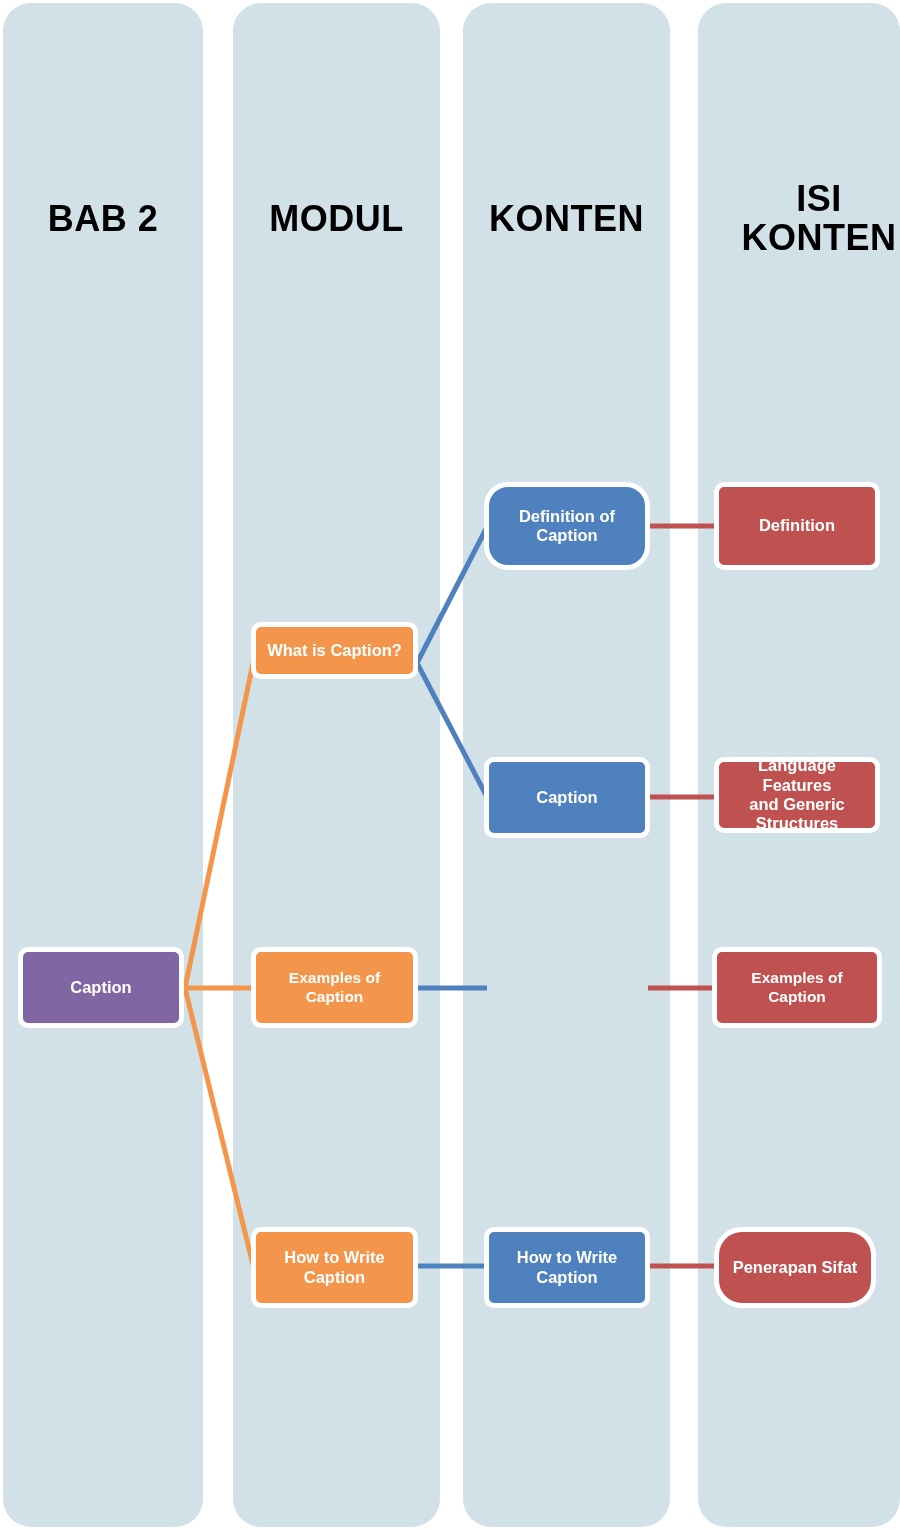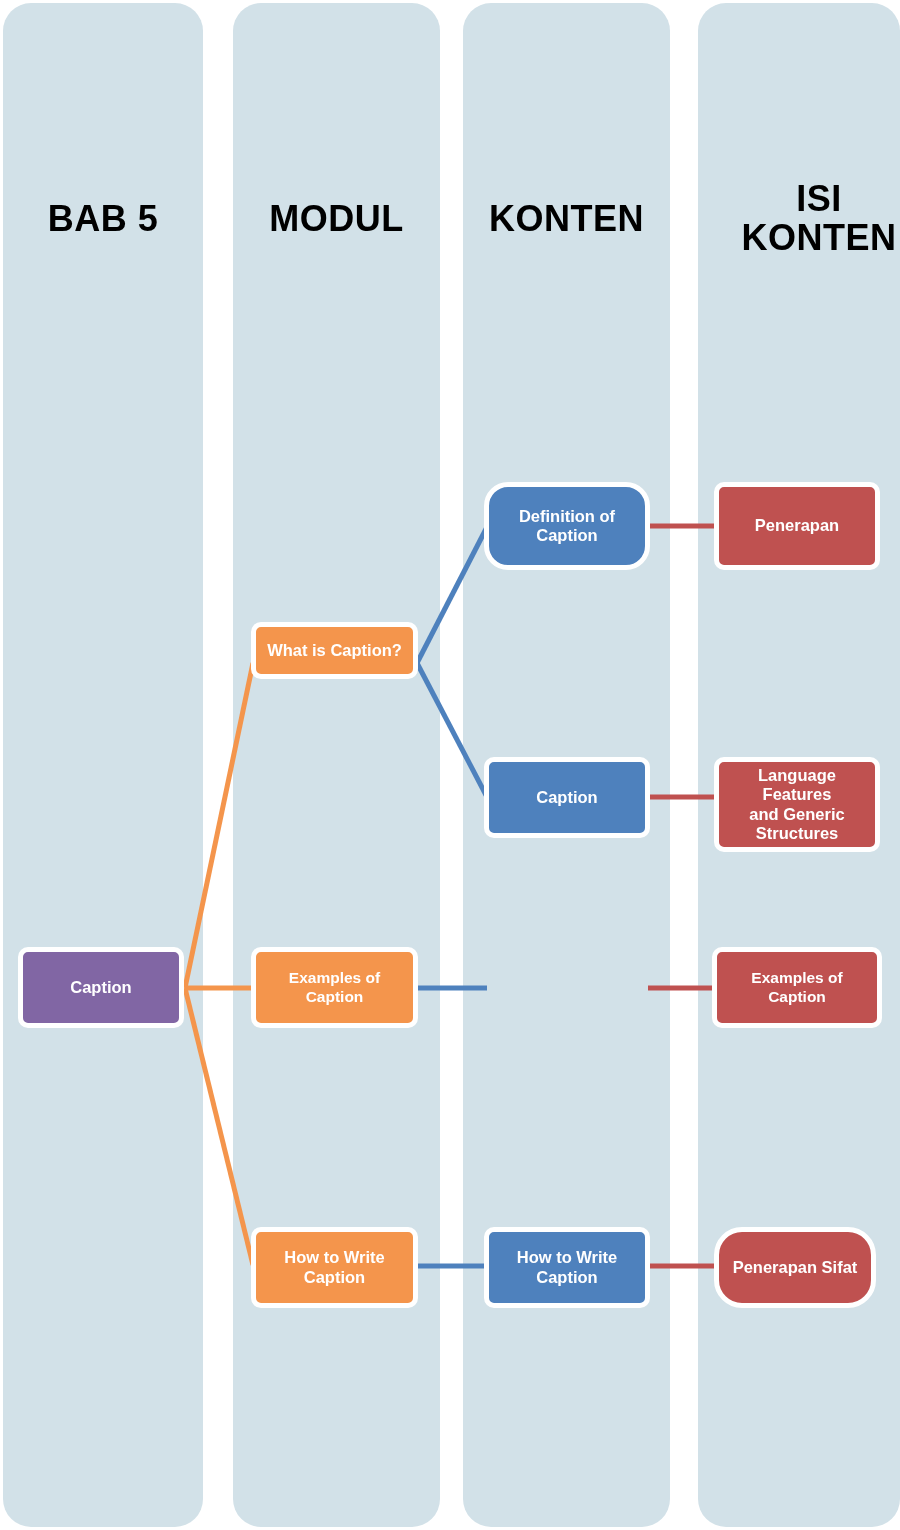--- a/index.html
+++ b/index.html
@@ -64,21 +64,21 @@
 </head>
 <body>
 
 <div id="canvas">
 
   <div class="column-band" style="left:3px;  top:3px; width:200px; height:1524px;"></div>
   <div class="column-band" style="left:233px;top:3px; width:207px; height:1524px;"></div>
   <div class="column-band" style="left:463px;top:3px; width:207px; height:1524px;"></div>
   <div class="column-band" style="left:698px;top:3px; width:202px; height:1524px;"></div>
 
-  <div class="column-title" style="left:3px;  top:200px; width:200px;">BAB 5</div>
+  <div class="column-title" style="left:3px;  top:200px; width:200px;">BAB 2</div>
   <div class="column-title" style="left:233px;top:200px; width:207px;">MODUL</div>
   <div class="column-title" style="left:463px;top:200px; width:207px;">KONTEN</div>
   <div class="column-title" style="left:698px;top:180px; width:242px;">ISI
 KONTEN</div>
 
   <svg id="edges" viewBox="0 0 900 1530" xmlns="http://www.w3.org/2000/svg">
     <line x1="185" y1="988" x2="253" y2="663" stroke="#f4954c" stroke-width="5"></line>
     <line x1="185" y1="988" x2="253" y2="988" stroke="#f4954c" stroke-width="5"></line>
     <line x1="185" y1="988" x2="253" y2="1265" stroke="#f4954c" stroke-width="5"></line>
 
@@ -99,20 +99,20 @@
   <div class="node orange" style="left:251px; top:947px;  width:167px; height:81px; font-size:15.5px;">Examples of Caption</div>
   <div class="node orange" style="left:251px; top:1227px; width:167px; height:81px;">How to Write
 Caption</div>
 
   <div class="node blue" style="left:484px; top:482px;  width:166px; height:88px;border-radius:24px;">Definition of
 Caption</div>
   <div class="node blue" style="left:484px; top:757px;  width:166px; height:81px;">Caption</div>
   <div class="node blue" style="left:484px; top:1227px; width:166px; height:81px;">How to Write
 Caption</div>
 
-  <div class="node red" style="left:714px; top:482px;  width:166px; height:88px;">Penerapan</div>
-  <div class="node red" style="left:714px; top:757px;  width:166px; height:95px;">Language Features
+  <div class="node red" style="left:714px; top:482px;  width:166px; height:88px;">Definition</div>
+  <div class="node red" style="left:714px; top:757px;  width:166px; height:76px;">Language Features
 and Generic
 Structures</div>
   <div class="node red" style="left:712px; top:947px;  width:170px; height:81px; font-size:15.5px;">Examples of Caption</div>
   <div class="node red" style="left:714px; top:1227px; width:162px; height:81px;border-radius:28px;">Penerapan Sifat</div>
 
 </div>
 
 </body></html>

